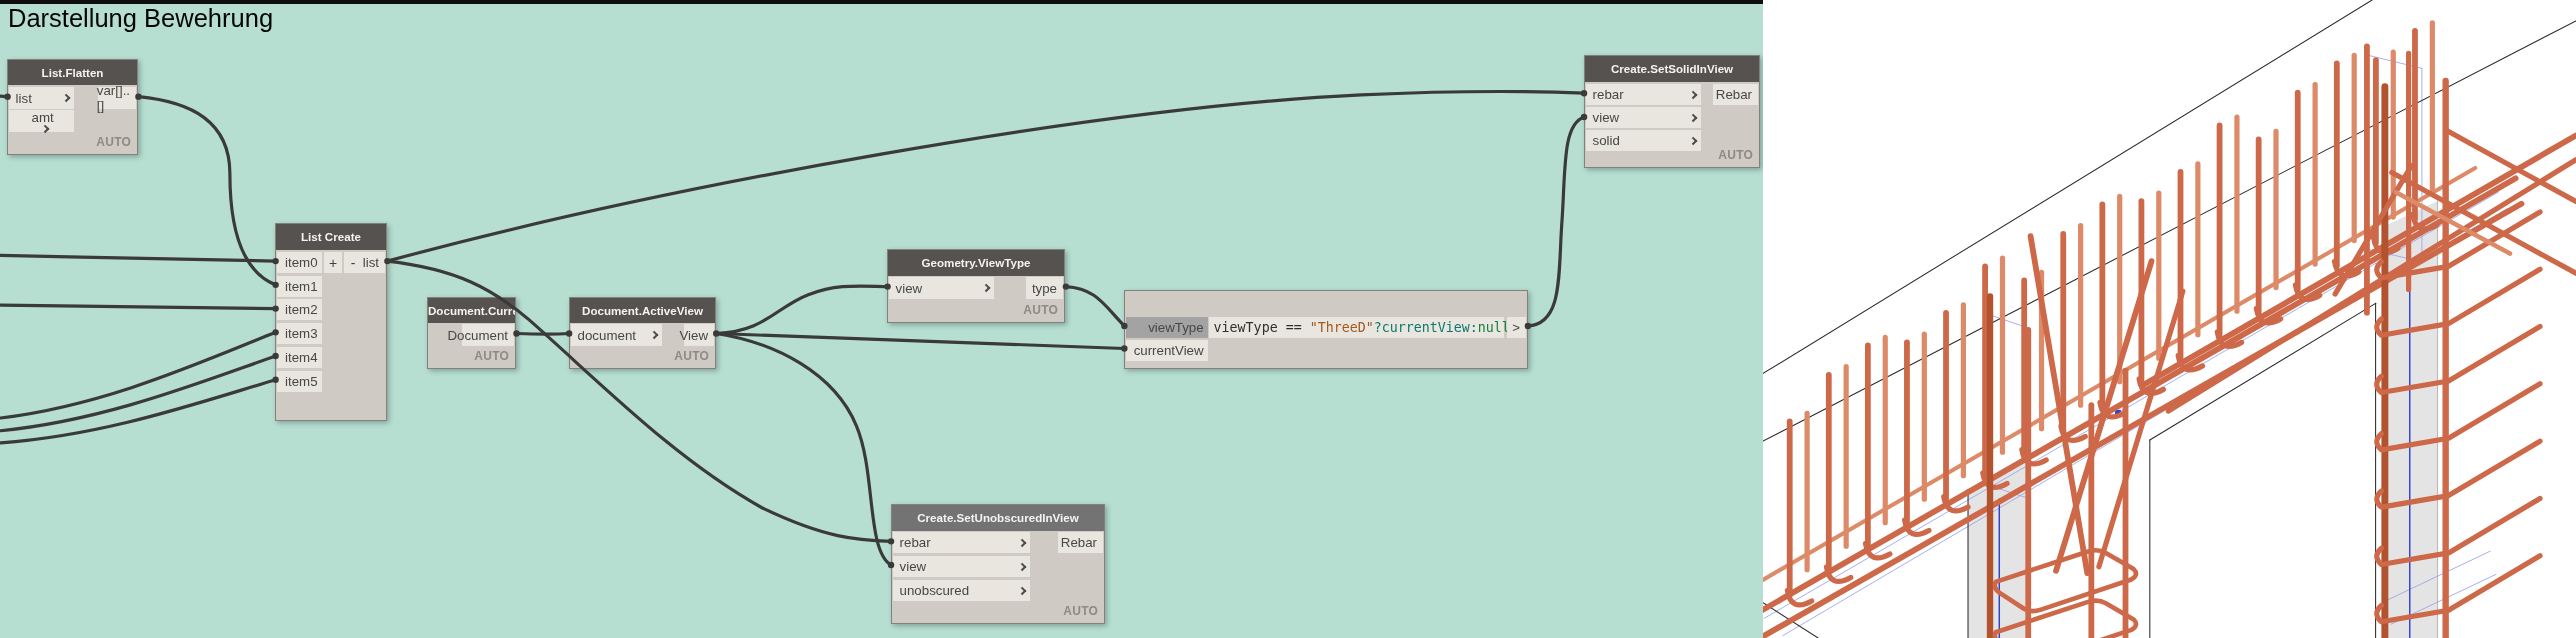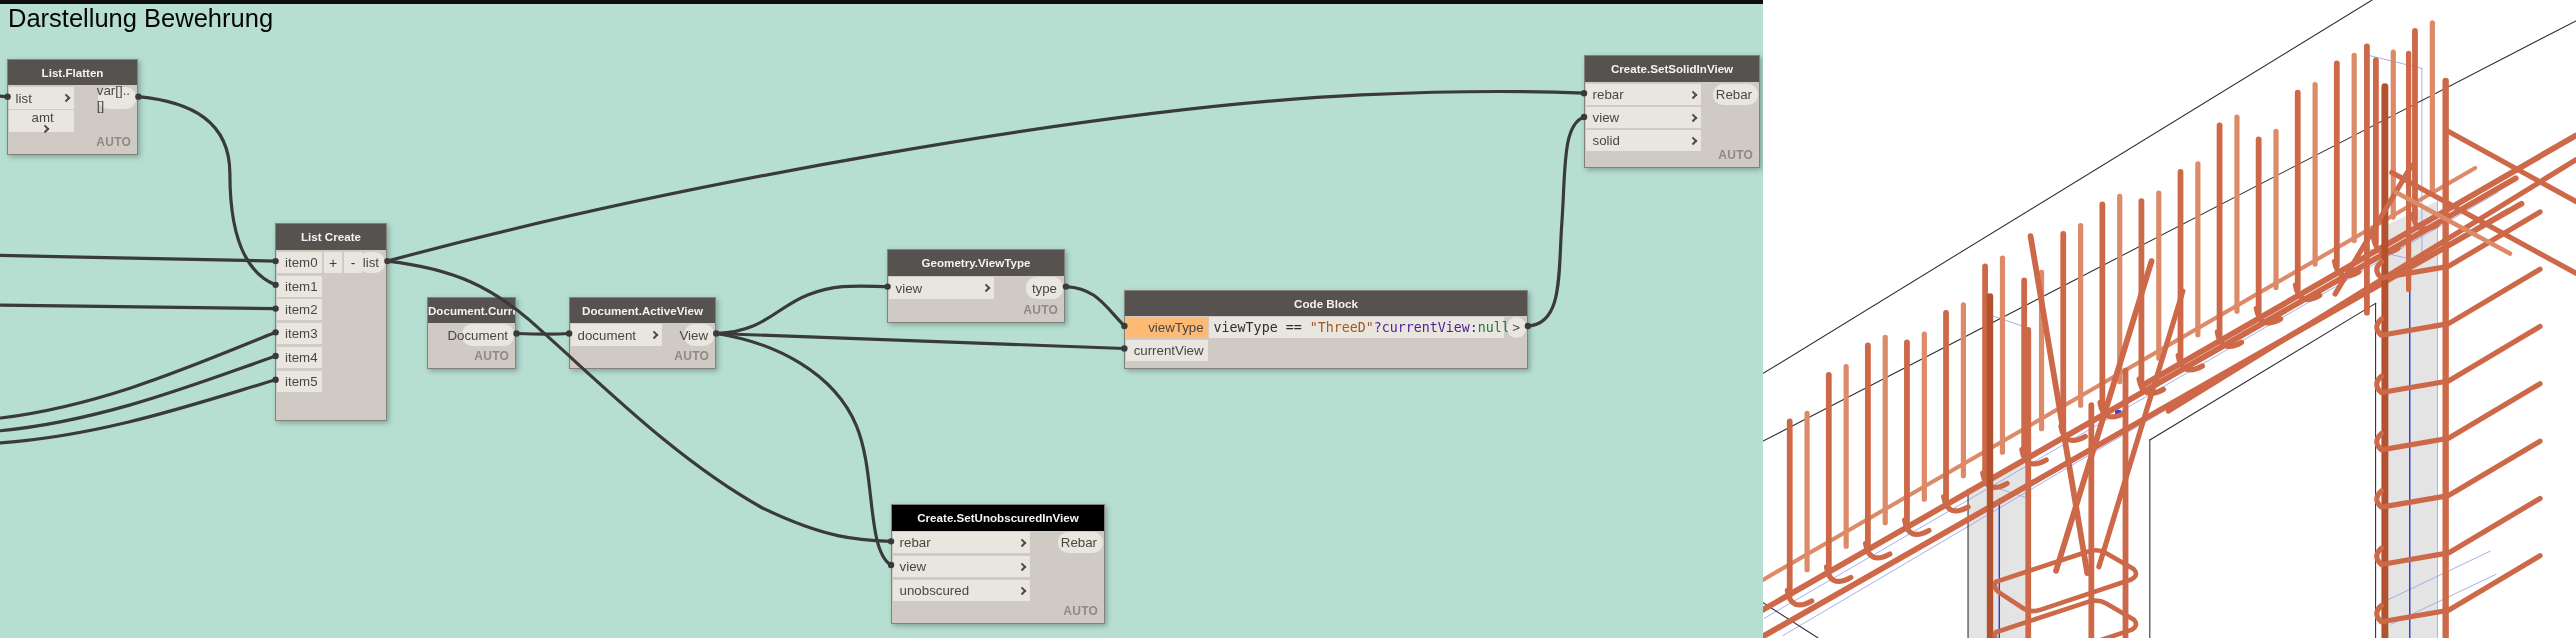--- a/index.html
+++ b/index.html
@@ -12,21 +12,21 @@
   #group-title { position:absolute; left:8px; top:3.5px; font-size:25.5px; color:#050505;
                  letter-spacing:0px; white-space:nowrap; }
 
   #nodes { position:absolute; left:0; top:0; width:1763px; height:578px; }
   .node { position:absolute; border:0.6px solid #84817b; box-shadow:2.3px 2.3px 5.2px rgba(0,0,0,0.28); }
   .node-header { position:absolute; left:0; top:0; width:100%; color:#f4f3f1; font-weight:bold;
                  font-size:11.6px; text-align:center; white-space:nowrap; overflow:hidden; }
   .port { position:absolute; display:flex; align-items:center; font-size:13.3px; color:#474744; }
   .port-in  { justify-content:space-between; padding:0 4.6px 0 6.4px; }
   .port-in.nochev { justify-content:flex-end; }
-  .port-out { justify-content:flex-end; padding:0 5.8px 0 3.5px;border-radius:10px; }
+  .port-out { justify-content:flex-end; padding:0 5.8px 0 3.5px; }
   .chev { width:6.4px; height:6.4px; border-top:2.3px solid #4b4b49; border-right:2.3px solid #4b4b49;
           transform:rotate(45deg); flex:0 0 auto; margin-left:4.6px; }
   .mini-btn { position:absolute; display:flex; align-items:center; justify-content:center;
               font-size:14px; color:#3f3f3d; }
   .lacing { position:absolute; right:5.8px; bottom:4.6px; font-size:12px; font-weight:bold;
             color:#8e8a84; letter-spacing:0.3px; }
   .code-area { position:absolute; display:flex; align-items:center; padding:0 4.6px;
                font-family:"DejaVu Sans Mono", monospace; font-size:13.3px; white-space:pre; }
 
   #wires { position:absolute; left:0; top:0; pointer-events:none; }
@@ -104,34 +104,33 @@
         <div class="port port-in" style="left: 1.2px; top: 27px; width: 105px; height: 22px; background: rgb(233, 230, 224);">
           <span>view</span>
           <span class="chev"></span>
         </div>
         <div class="port port-out" style="right: 1.2px; top: 27px; width: 37px; height: 22px; background: rgb(233, 230, 224);">
           <span>type</span>
         </div>
         <div class="lacing" style="color: rgb(142, 138, 132);">AUTO</div>
       </div>
       <div class="node" style="left: 1124px; top: 290px; width: 404px; height: 79px; background: rgb(207, 203, 196);">
-        <div class="node-header" style="height: 25px; line-height: 25px; background: rgb(85, 82, 80);">Code Block</div>
-        <div class="port port-in nochev" style="left: 1.2px; top: 26px; width: 82px; height: 21.4px; background: #fdba74;">
+        <div class="port port-in nochev" style="left: 1.2px; top: 26px; width: 82px; height: 21.4px; background: #a3a3a3;">
           <span>viewType</span>
         </div>
         <div class="port port-in nochev" style="left: 1.2px; top: 49px; width: 82px; height: 21.4px; background: rgb(233, 230, 224);">
           <span>currentView</span>
         </div>
-        <div class="code-area" style="left: 84px; top: 26px; width: 295px; height: 21.4px; background: rgb(233, 230, 224);"><span style="color: rgb(47, 47, 47);">viewType == </span><span style="color: rgb(163, 89, 31);">"ThreeD"</span><span style="color: #4c1d95;">?currentView:</span><span style="color: #15803d;">null</span><span style="color: rgb(47, 47, 47);">;</span></div>
+        <div class="code-area" style="left: 84px; top: 26px; width: 295px; height: 21.4px; background: rgb(233, 230, 224);"><span style="color: rgb(47, 47, 47);">viewType == </span><span style="color: rgb(163, 89, 31);">"ThreeD"</span><span style="color: #0f766e;">?currentView:</span><span style="color: #15803d;">null</span><span style="color: rgb(47, 47, 47);">;</span></div>
         <div class="port port-out" style="right: 1.2px; top: 26px; width: 18.5px; height: 21.4px; background: rgb(233, 230, 224);">
           <span>&gt;</span>
         </div>
       </div>
       <div class="node" style="left: 891px; top: 504px; width: 214px; height: 120px; background: rgb(207, 203, 196);">
-        <div class="node-header" style="height: 25.5px; line-height: 25.5px; background: #000000;">Create.SetUnobscuredInView</div>
+        <div class="node-header" style="height: 25.5px; line-height: 25.5px; background: #737373;">Create.SetUnobscuredInView</div>
         <div class="port port-in" style="left: 1.2px; top: 27px; width: 137px; height: 21.4px; background: rgb(233, 230, 224);">
           <span>rebar</span>
           <span class="chev"></span>
         </div>
         <div class="port port-in" style="left: 1.2px; top: 51px; width: 137px; height: 21.4px; background: rgb(233, 230, 224);">
           <span>view</span>
           <span class="chev"></span>
         </div>
         <div class="port port-in" style="left: 1.2px; top: 75px; width: 137px; height: 21.4px; background: rgb(233, 230, 224);">
           <span>unobscured</span>

